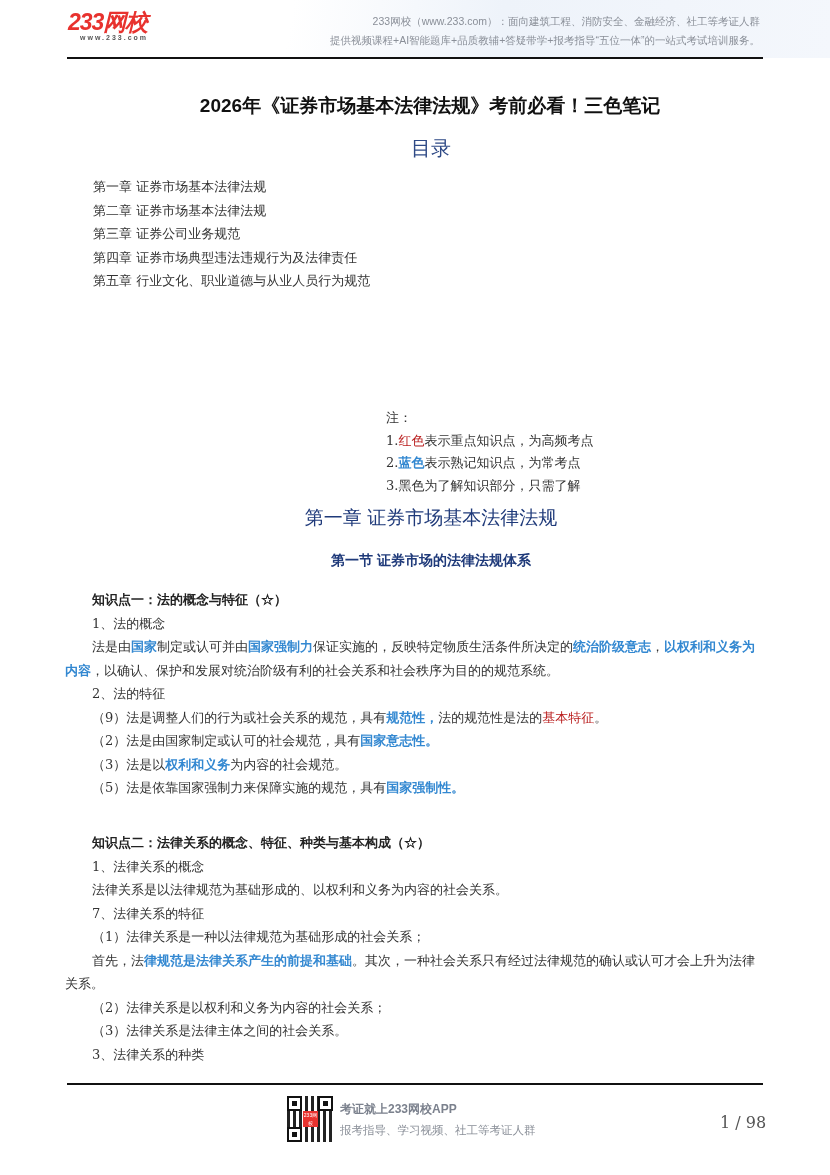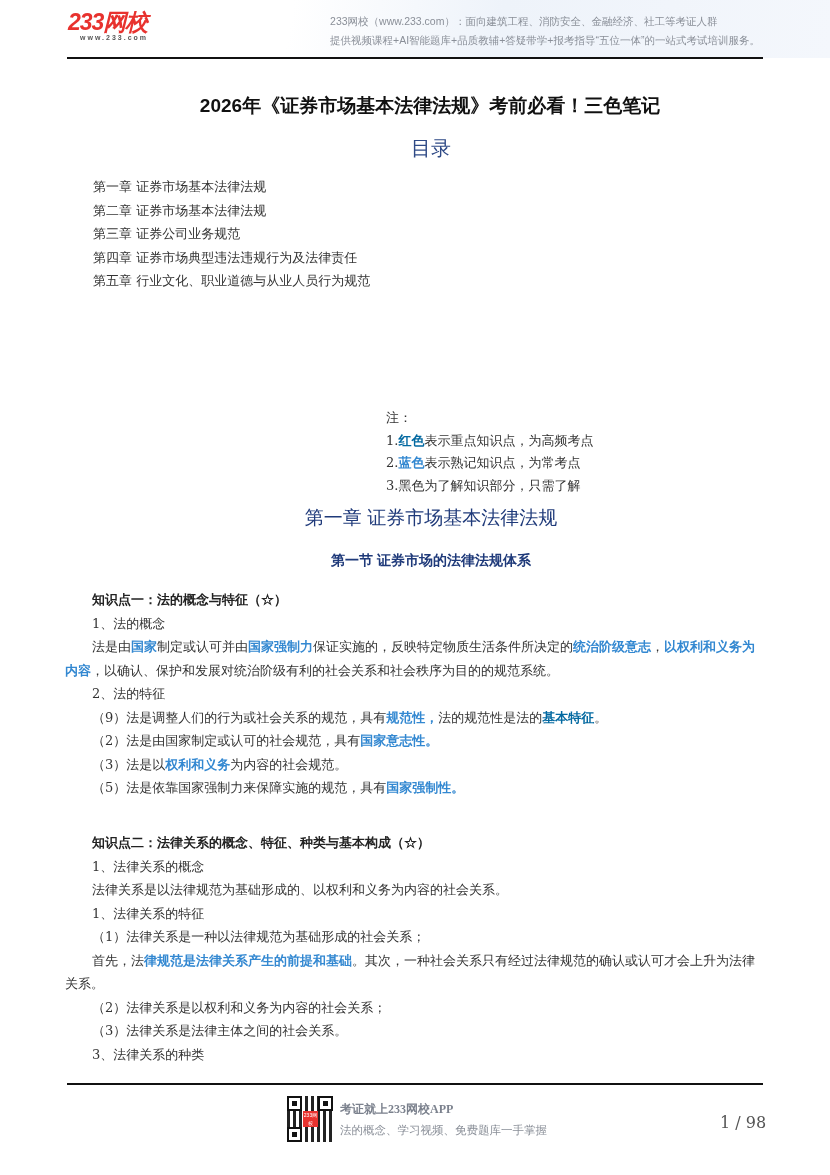--- a/index.html
+++ b/index.html
@@ -5,31 +5,31 @@
   html, body { margin:0; padding:0; background:#ffffff; }
   body { width:830px; height:1175px; position:relative; overflow:hidden;
          font-family:"DejaVu Serif","Liberation Serif",serif; color:#333; }
   .hdr { position:absolute; left:0; top:0; width:830px; height:58px;
          background:linear-gradient(100deg,#ffffff 0%,#ffffff 35%,#eef3fa 60%,#f4f7fc 100%); }
   .logo { position:absolute; left:68px; top:10px; }
   .logo-main { font-family:"Liberation Sans",sans-serif; font-weight:bold; font-style:italic;
                font-size:23px; color:#e8322e; letter-spacing:-1px; line-height:24px; }
   .logo-sub { font-family:"Liberation Sans",sans-serif; font-size:7px; color:#555; letter-spacing:2px;
               font-weight:bold; margin-left:12px; line-height:8px; }
-  .hdr-text { position:absolute; right:70px; top:12px; 
+  .hdr-text { position:absolute; right:70px; top:12px; text-align:right;
               font-family:"Liberation Sans",sans-serif; font-size:10.5px; color:#8a8f98; line-height:19px; }
   .hdr-line { position:absolute; left:67px; top:57px; width:696px; height:2px; background:#111; }
   .title { position:absolute; left:0; top:93px; width:860px; text-align:center;
            font-family:"Liberation Sans",sans-serif; font-weight:bold; font-size:19px; color:#111; }
   .toc-title { position:absolute; left:0; top:135px; width:862px; text-align:center;
                font-family:"Liberation Sans",sans-serif; font-size:20px; color:#2f4a86; }
   .toc { position:absolute; left:93px; top:175px; font-size:13px; color:#333; line-height:23.5px; }
   .toc div { white-space:nowrap; }
   .note { position:absolute; left:386px; top:407px; font-size:13px; color:#333; line-height:22.5px; }
-  .red { color:#0369a1;font-weight:bold; }
+  .red { color:#b91c1c; }
   .blue { color:#3388d1;font-weight:bold; }
   .ch-title { position:absolute; left:0; top:505px; width:862px; text-align:center;
               font-family:"Liberation Sans",sans-serif; font-size:19px; color:#1f3a7a; }
   .sec-title { position:absolute; left:0; top:552px; width:862px; text-align:center;
                font-family:"Liberation Sans",sans-serif; font-size:14px; font-weight:bold; color:#1f3a7a; }
   .body { position:absolute; left:65px; top:580px; width:700px; font-size:13px; line-height:23.5px; color:#333; }
   .p { margin:0; }
   .ind { text-indent:27px; }
   .ind2 { padding-left:27px; }
   .bold { font-weight:bold; color:#222;margin-top:8px; }
@@ -37,21 +37,21 @@
   .ftr-line { position:absolute; left:67px; top:1083px; width:696px; height:2px; background:#111; }
   .qr { position:absolute; left:287px; top:1096px; width:46px; height:46px;
         background:
           repeating-linear-gradient(90deg,#222 0 3px,transparent 3px 6px),
           repeating-linear-gradient(0deg,#fff 0 2px,transparent 2px 5px);
         background-color:#fff; }
   .qr .c { position:absolute; width:11px; height:11px; border:2px solid #111; background:#fff; }
   .qr .c::after { content:""; position:absolute; left:3px; top:3px; width:5px; height:5px; background:#111; }
   .qr .mid { position:absolute; left:16px; top:15px; width:15px; height:16px; background:#e8322e;
              color:#fff; font-size:5px; font-family:"Liberation Sans",sans-serif; text-align:center; line-height:8px; }
-  .ftr-t1 { position:absolute; left:340px; top:1101px; font-family:Liberation Serif, serif;
+  .ftr-t1 { position:absolute; left:340px; top:1101px; font-family:Liberation Sans, sans-serif;
             font-weight:bold; font-size:12px; color:#7b818d; }
   .ftr-t2 { position:absolute; left:340px; top:1123px; font-family:"Liberation Sans",sans-serif;
             font-size:11.5px; color:#8a8f98; }
   .page { position:absolute; left:720px; top:1113px; font-size:16px; color:#555; }
 </style>
 </head>
 <body>
 
 <div class="hdr">
   <div class="logo">
@@ -92,30 +92,30 @@
   <p class="p ind"><span>法是由</span><span class="blue">国家</span><span>制定或认可并由</span><span class="blue">国家强制力</span><span>保证实施的，反映特定物质生活条件所决定的</span><span class="blue">统治阶级意志</span><span>，</span><span class="blue" style="font-weight:bold">以权利和义务为内容</span><span>，以确认、保护和发展对统治阶级有利的社会关系和社会秩序为目的的规范系统。</span></p>
   <p class="p ind2">2、法的特征</p>
   <p class="p ind2"><span>（9）法是调整人们的行为或社会关系的规范，具有</span><span class="blue">规范性，</span><span>法的规范性是法的</span><span class="red">基本特征</span><span>。</span></p>
   <p class="p ind2"><span>（2）法是由国家制定或认可的社会规范，具有</span><span class="blue">国家意志性。</span></p>
   <p class="p ind2"><span>（3）法是以</span><span class="blue">权利和义务</span><span>为内容的社会规范。</span></p>
   <p class="p ind2"><span>（5）法是依靠国家强制力来保障实施的规范，具有</span><span class="blue">国家强制性。</span></p>
   <div class="gap"></div>
   <p class="p ind2 bold">知识点二：法律关系的概念、特征、种类与基本构成（☆）</p>
   <p class="p ind2">1、法律关系的概念</p>
   <p class="p ind2">法律关系是以法律规范为基础形成的、以权利和义务为内容的社会关系。</p>
-  <p class="p ind2">1、法律关系的特征</p>
+  <p class="p ind2">7、法律关系的特征</p>
   <p class="p ind2">（1）法律关系是一种以法律规范为基础形成的社会关系；</p>
   <p class="p ind"><span>首先，法</span><span class="blue">律规范是法律关系产生的前提和基础</span><span>。其次，一种社会关系只有经过法律规范的确认或认可才会上升为法律关系。</span></p>
   <p class="p ind2">（2）法律关系是以权利和义务为内容的社会关系；</p>
   <p class="p ind2">（3）法律关系是法律主体之间的社会关系。</p>
   <p class="p ind2">3、法律关系的种类</p>
 </div>
 
 <div class="ftr-line"></div>
 <div class="qr">
   <div class="c" style="left:0;top:0"></div>
   <div class="c" style="right:0;top:0"></div>
   <div class="c" style="left:0;bottom:0"></div>
   <div class="mid">233网校</div>
 </div>
 <div class="ftr-t1">考证就上233网校APP</div>
-<div class="ftr-t2">法的概念、学习视频、免费题库一手掌握</div>
+<div class="ftr-t2">报考指导、学习视频、社工等考证人群</div>
 <div class="page"><span>1</span><span style="white-space:pre"> / </span><span>98</span></div>
 
 </body></html>

